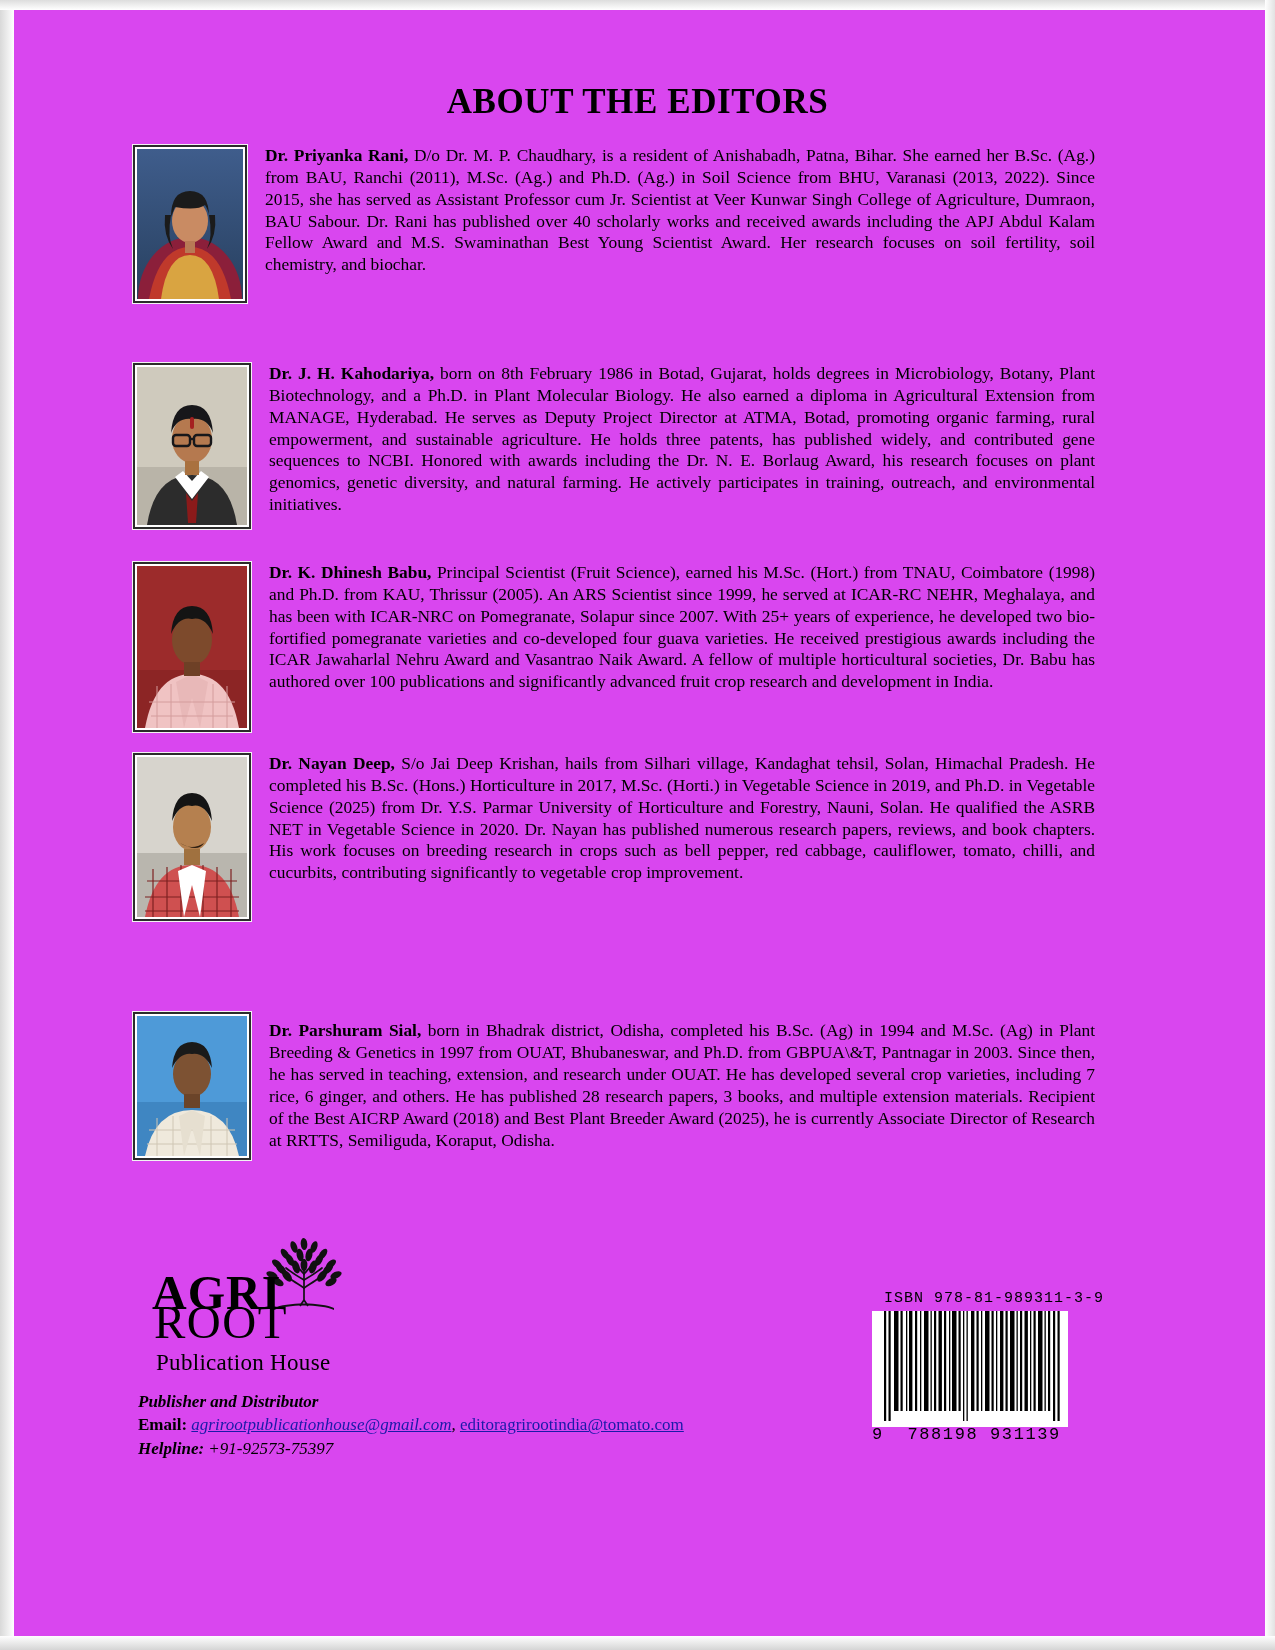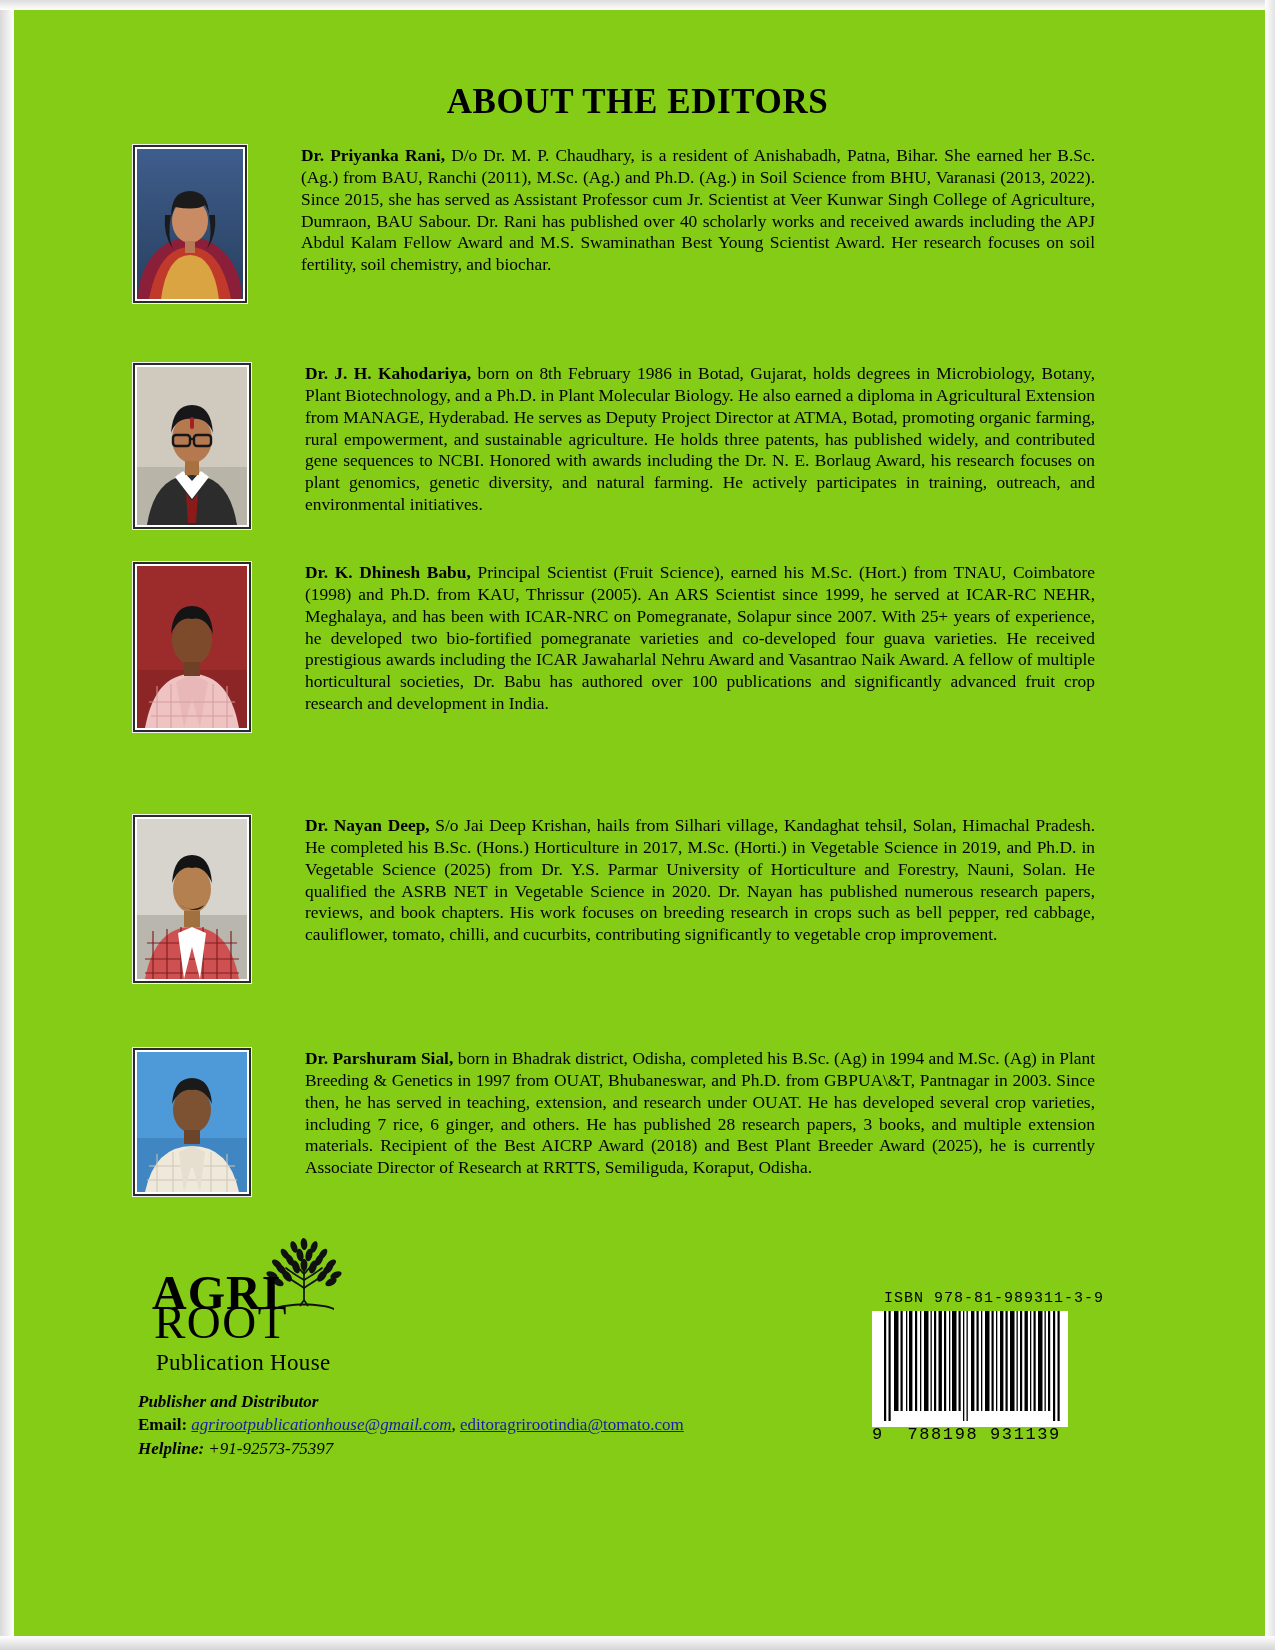--- a/index.html
+++ b/index.html
@@ -14,21 +14,21 @@
     font-family: "Liberation Serif", serif;
     color: #000000;
     position: relative;
     overflow: hidden;
   }
   .page {
     position: absolute;
     left: 0; top: 0;
     width: 1275px;
     height: 1650px;
-    background: #84cc16;
+    background: #d946ef;
   }
   
   .page-edge-left {
     position: absolute;
     left: 0; top: 0;
     width: 14px; height: 1650px;
     background: linear-gradient(to right, #d9d9d9, #ffffff);
   }
   .page-edge-top {
     position: absolute;
@@ -61,21 +61,20 @@
     margin: 0;
     font-family: "Liberation Serif", serif;
   }
 
   .editor-block {
     position: absolute;
     left: 133px;
     width: 962px;
     display: flex;
     align-items: flex-start;
-    gap: 36px;
   }
 
   .photo-frame {
     flex: 0 0 auto;
     border: 2px solid #2b2b2b;
     padding: 2px;
     background: #ffffff;
     box-shadow: 0 0 0 1px #f2f2f2;
   }
   .photo {
@@ -265,21 +264,21 @@
           <path d="M34 68 q2 -28 21 -28 q19 0 21 28 q-8 -18 -21 -15 q-13 -3 -21 15 z" fill="#141414"></path>
           <rect x="47" y="96" width="16" height="14" fill="#6e4026"></rect>
         </svg>
       </div>
     </div>
     <div class="bio">
       <b>Dr. K. Dhinesh Babu,</b><span> Principal Scientist (Fruit Science), earned his M.Sc. (Hort.) from TNAU, Coimbatore (1998) and Ph.D. from KAU, Thrissur (2005). An ARS Scientist since 1999, he served at ICAR-RC NEHR, Meghalaya, and has been with ICAR-NRC on Pomegranate, Solapur since 2007. With 25+ years of experience, he developed two bio-fortified pomegranate varieties and co-developed four guava varieties. He received prestigious awards including the ICAR Jawaharlal Nehru Award and Vasantrao Naik Award. A fellow of multiple horticultural societies, Dr. Babu has authored over 100 publications and significantly advanced fruit crop research and development in India.</span>
     </div>
   </div>
 
-  <div class="editor-block" style="top:815px;">
+  <div class="editor-block" style="top:753px;">
     <div class="photo-frame">
       <div class="photo" style="width:110px;height:160px;">
         <svg width="110" height="160" viewBox="0 0 110 160">
           <rect width="110" height="160" fill="#d7d4cd"></rect>
           <rect y="96" width="110" height="64" fill="#b9b6ae"></rect>
           <path d="M8 160 q10 -52 47 -52 q37 0 47 52 z" fill="#cf5050"></path>
           <g stroke="#7d2020" stroke-width="1.2">
             <line x1="16" y1="112" x2="16" y2="160"></line>
               <line x1="30" y1="110" x2="30" y2="160"></line>
             <line x1="44" y1="108" x2="44" y2="160"></line>
@@ -296,21 +295,21 @@
           <path d="M43 86 q12 8 24 0 q-6 10 -24 0 z" fill="#2b1c10"></path>
           <rect x="47" y="92" width="16" height="16" fill="#a0713f"></rect>
         </svg>
       </div>
     </div>
     <div class="bio">
       <b>Dr. Nayan Deep,</b><span> S/o Jai Deep Krishan, hails from Silhari village, Kandaghat tehsil, Solan, Himachal Pradesh. He completed his B.Sc. (Hons.) Horticulture in 2017, M.Sc. (Horti.) in Vegetable Science in 2019, and Ph.D. in Vegetable Science (2025) from Dr. Y.S. Parmar University of Horticulture and Forestry, Nauni, Solan. He qualified the ASRB NET in Vegetable Science in 2020. Dr. Nayan has published numerous research papers, reviews, and book chapters. His work focuses on breeding research in crops such as bell pepper, red cabbage, cauliflower, tomato, chilli, and cucurbits, contributing significantly to vegetable crop improvement.</span>
     </div>
   </div>
 
-  <div class="editor-block" style="top:1048px;">
+  <div class="editor-block" style="top:1012px;align-items:center;">
     <div class="photo-frame">
       <div class="photo" style="width:110px;height:140px;">
         <svg width="110" height="140" viewBox="0 0 110 140">
           <rect width="110" height="140" fill="#4e9ad8"></rect>
           <rect y="86" width="110" height="54" fill="#3f86c2"></rect>
           <path d="M8 140 q10 -46 47 -46 q37 0 47 46 z" fill="#efe9dc"></path>
           <g stroke="#cfc6b4" stroke-width="1">
             <line x1="20" y1="102" x2="20" y2="140"></line>
               <line x1="36" y1="100" x2="36" y2="140"></line>
             <line x1="74" y1="100" x2="74" y2="140"></line>

